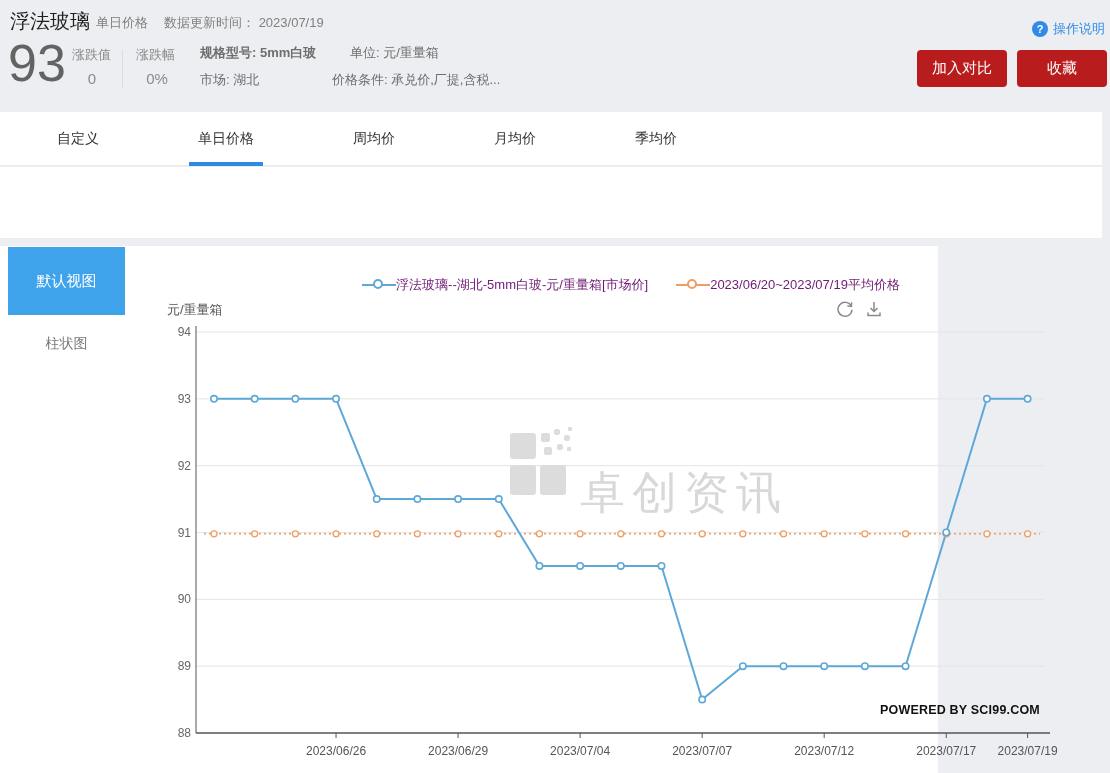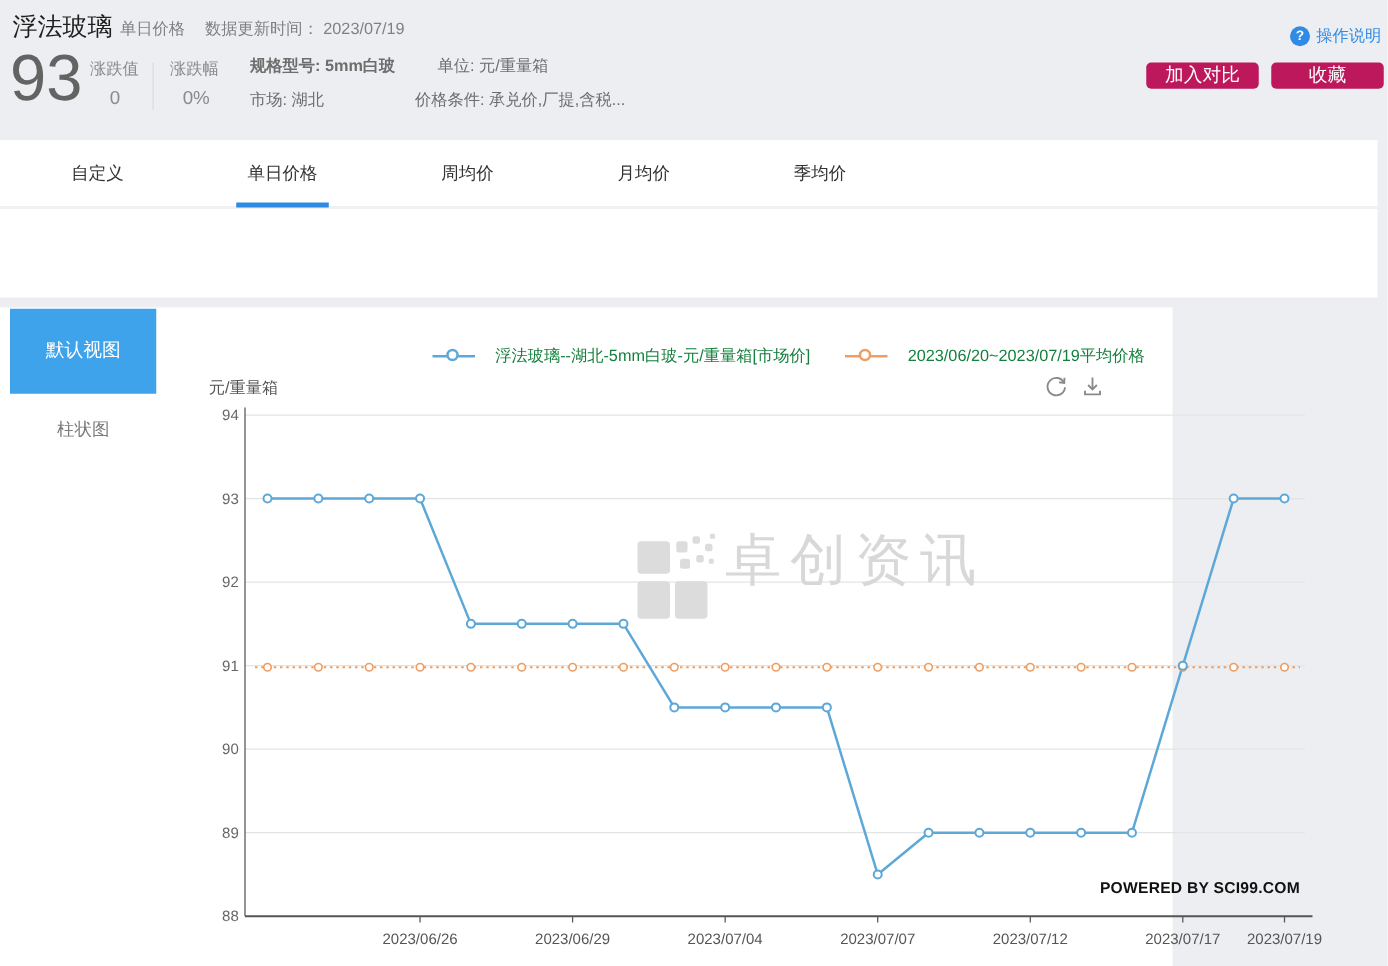--- a/index.html
+++ b/index.html
@@ -12,21 +12,21 @@
   .hdr-title { position:absolute; left:10px; top:8px; font-size:20px; font-weight:normal; color:#1f1f1f; }
   .hdr-tag { position:absolute; left:96px; top:14px; font-size:13px; color:#808080; }
   .hdr-update { position:absolute; left:164px; top:14px; font-size:13px; color:#808080; }
   .hdr-help { position:absolute; left:1032px; top:20px; font-size:13px; color:#2f8be6; display:flex; align-items:center; gap:5px; cursor:pointer; white-space:nowrap; }
   .q-icon { display:inline-flex; width:16px; height:16px; border-radius:50%; background:#2f8be6; color:#fff; font-size:11px; font-weight:bold; align-items:center; justify-content:center; }
   .big-price { position:absolute; left:8px; top:36px; font-size:52px; color:#636363; line-height:1.05; }
   .chg-label { position:absolute; top:46px; font-size:13px; color:#8a8a8a; }
   .chg-value { position:absolute; top:70px; font-size:15px; color:#8a8a8a; text-align:center; }
   .v-div { position:absolute; left:122px; top:50px; width:1px; height:38px; background:#dcdcdc; }
   .spec { position:absolute; font-size:13px; color:#6e6e6e; }
-  .hdr-btn { position:absolute; top:50px; width:90px; height:21px; background:#be185d; color:#fff; font-size:15px; border:none; border-radius:4px; cursor:pointer; }
+  .hdr-btn { position:absolute; top:50px; width:90px; height:37px; background:#b91c1c; color:#fff; font-size:15px; border:none; border-radius:4px; cursor:pointer; }
 
   
   .tabbar { position:absolute; left:0; top:112px; width:1102px; height:54px; background:#fff; border-bottom:1px solid #ebebeb; display:flex; align-items:center; gap:99px; padding-left:57px; }
   .tab { font-size:14px; color:#333; cursor:pointer; position:relative; height:54px; display:flex; align-items:center; }
   .tab.active::after { content:""; position:absolute; left:-9px; right:-9px; bottom:0; height:4px; background:#2e8ae2; }
 
   
   .filterbar { position:absolute; left:0; top:167px; width:1102px; height:71px; background:#fff; }
   .flt-label { position:absolute; left:35px; top:199px; font-size:14px; color:#333; }
   .radio-group { position:absolute; left:100px; top:197px; display:flex; gap:17px; }
@@ -38,34 +38,34 @@
   .to-label { position:absolute; left:384px; top:198px; font-size:14px; color:#333; }
   .confirm-btn { position:absolute; left:530px; top:192px; width:78px; height:27px; background:#fff; border:1px solid #4a90e2; border-radius:14px; color:#2f8be6; font-size:14px; cursor:pointer; }
 
   
   .main { position:absolute; left:0; top:246px; width:938px; height:527px; background:#fff; }
   .side-item { position:absolute; left:8px; width:117px; text-align:center; cursor:pointer; }
   .side-item.active { top:1px; height:68px; background:#3fa3eb; color:#fff; font-size:15px; line-height:68px; }
   .side-item.plain { top:82px; height:30px; color:#7a7a7a; font-size:14px; line-height:30px; }
 
   .legend-row { position:absolute; left:160px; top:30px; width:942px; display:flex; justify-content:center; gap:28px; }
-  .legend-item { display:flex; align-items:center; gap:16px; font-size:13px; color:#15803d; }
+  .legend-item { display:flex; align-items:center; gap:0; font-size:13px; color:#701a75; }
   .lmark { position:relative; width:34px; height:2px; }
   .lmark .ln { position:absolute; left:0; top:0; width:34px; height:2px; }
   .lmark .ci { position:absolute; left:11px; top:-5px; width:10px; height:10px; border-radius:50%; background:#fff; border:2px solid; }
 
   .unit-label { position:absolute; left:167px; top:55px; font-size:13px; color:#555; }
   .chart-icons { position:absolute; left:835px; top:53px; display:flex; gap:9px; }
   .chart-icons svg { cursor:pointer; }
 
   .chart-box { position:absolute; left:160px; top:79px; width:942px; height:440px; }
   .watermark { position:absolute; left:350px; top:100px; display:flex; gap:6px; pointer-events:none; }
   .wm-logo { position:relative; width:64px; height:80px; }
   .wm-logo i { position:absolute; background:#dcdcdc; border-radius:3px; }
-  .wm-cn { font-size:45px; color:#d8d8d8; letter-spacing:7px; font-weight:500; line-height:1.0; white-space:nowrap; }
+  .wm-cn { font-size:45px; color:#d8d8d8; letter-spacing:7px; font-weight:500; line-height:1.0; white-space:nowrap;margin-top:45px; }
   .wm-en { font-family:"Liberation Serif","DejaVu Serif",serif; font-size:34px; color:#dbdbdb; letter-spacing:3px; margin:2px 0 0 12px; line-height:1.0; white-space:nowrap; }
   .powered { position:absolute; right:62px; top:378px; font-size:12.5px; font-weight:bold; color:#111; letter-spacing:0.2px; }
 </style>
 </head>
 <body>
 
 <div id="page">
 
   <div class="hdr">
     <div class="hdr-title">浮法玻璃</div>

